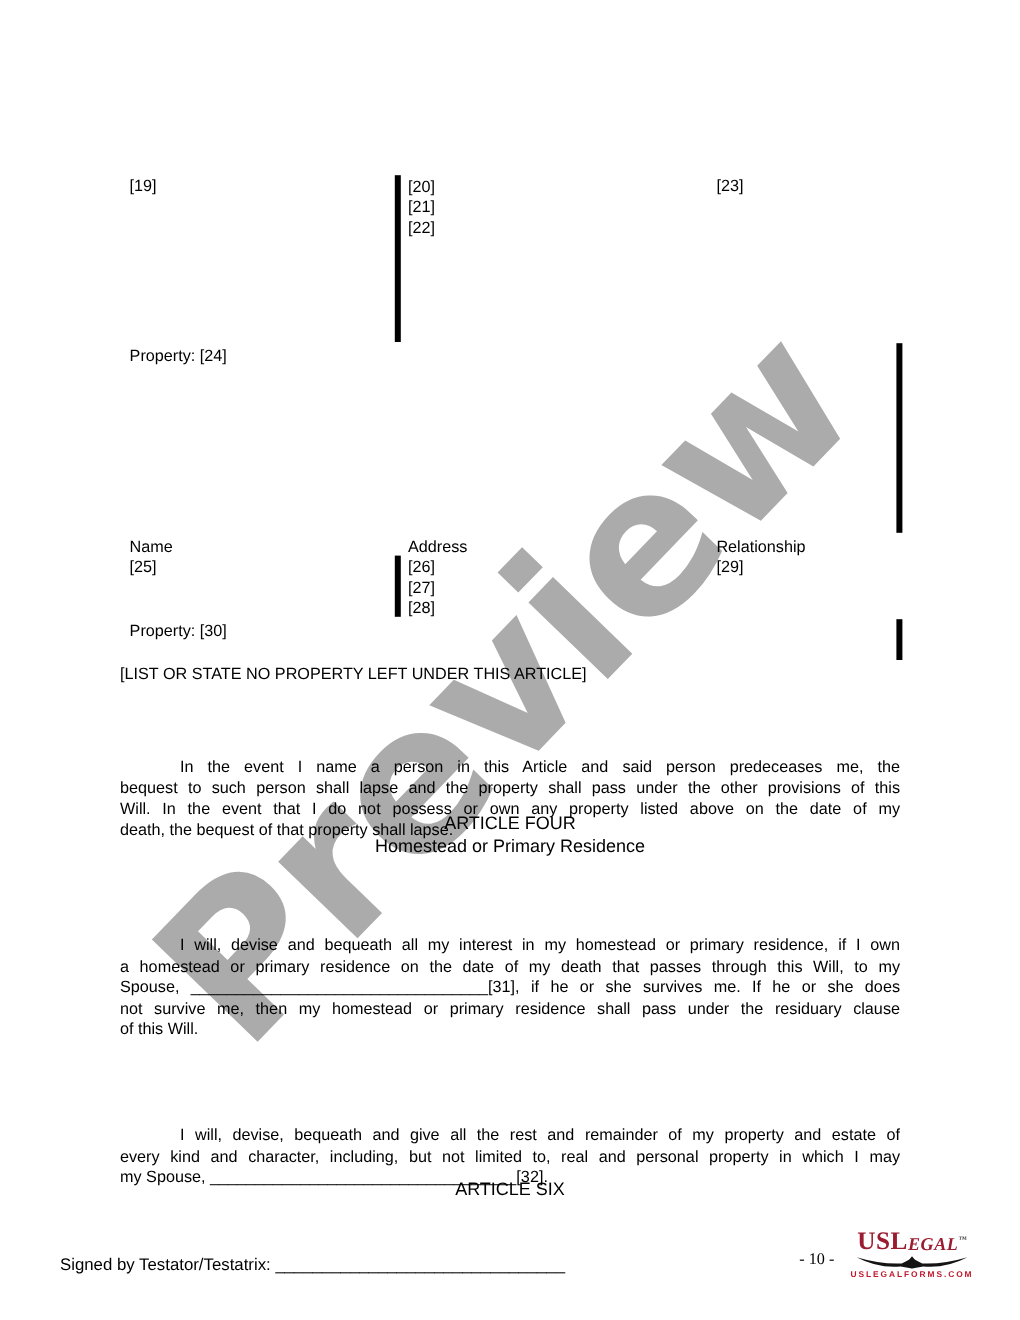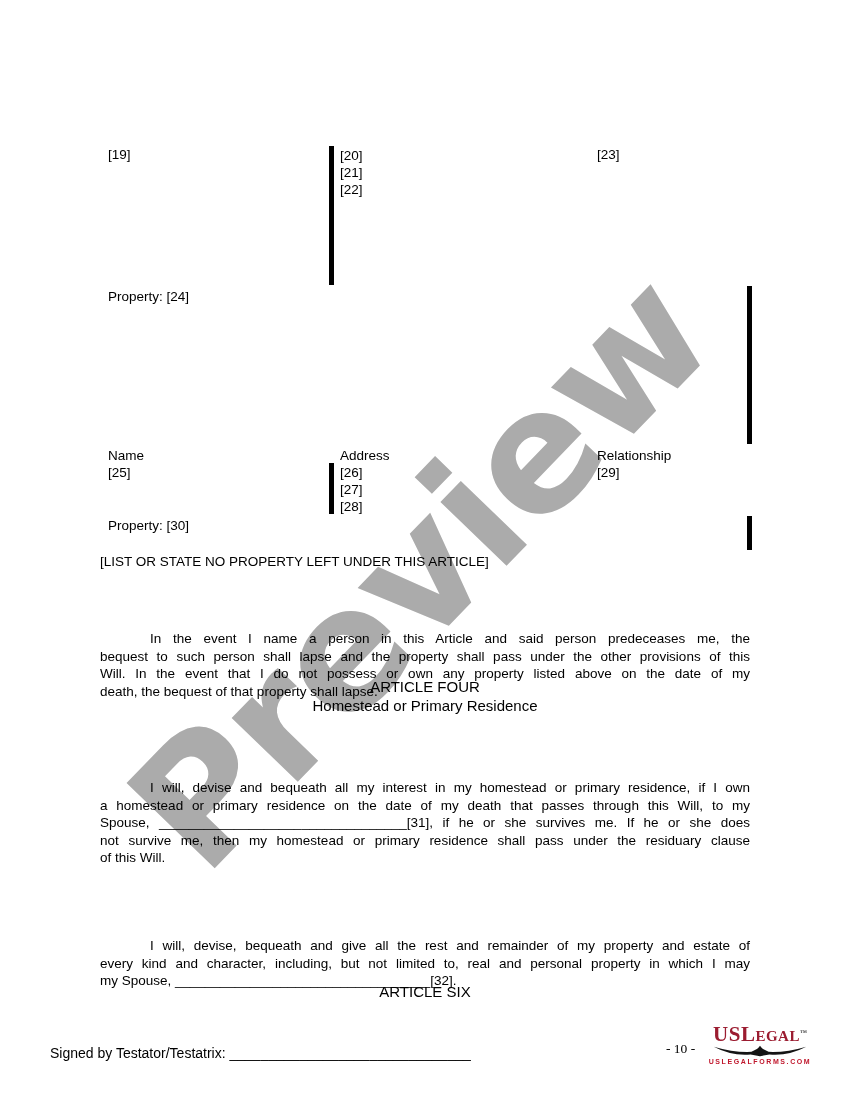--- a/index.html
+++ b/index.html
@@ -20,21 +20,21 @@
     position:absolute; left:420px; top:572px; z-index:0;
     transform:translate(-50%,-50%) rotate(-46deg);
     font-family:"DejaVu Sans", sans-serif; font-weight:bold;
     font-size:168px; color:#ababab; white-space:nowrap; letter-spacing:-2px;
   }
   .sig { font-size:14px; line-height:18px; white-space:nowrap; }
   .pageno { font-family:"Liberation Serif", serif; font-size:13.5px; white-space:nowrap; }
   .logo { width:120px; text-align:center; }
   .logo-word { color:#9b1c30; font-family:"Liberation Serif", serif; font-weight:bold; line-height:20px; letter-spacing:0.5px; white-space:nowrap; }
   .lw-big { font-size:21px;margin-top:17px; }
-  .lw-small { font-size:15px; }
+  .lw-small { font-size:15px;font-style:italic; }
   .lw-tm { font-size:7px; color:#444; vertical-align:super; letter-spacing:0; }
   .logo-wings { line-height:0; margin-top:-1px; }
   .logo-site { color:#c0172c; font-size:7px; font-weight:bold; letter-spacing:1.6px; margin-top:1px; white-space:nowrap; }
 </style>
 </head>
 <body>
 
 <div class="page">
 
   <div class="watermark">Preview</div>

